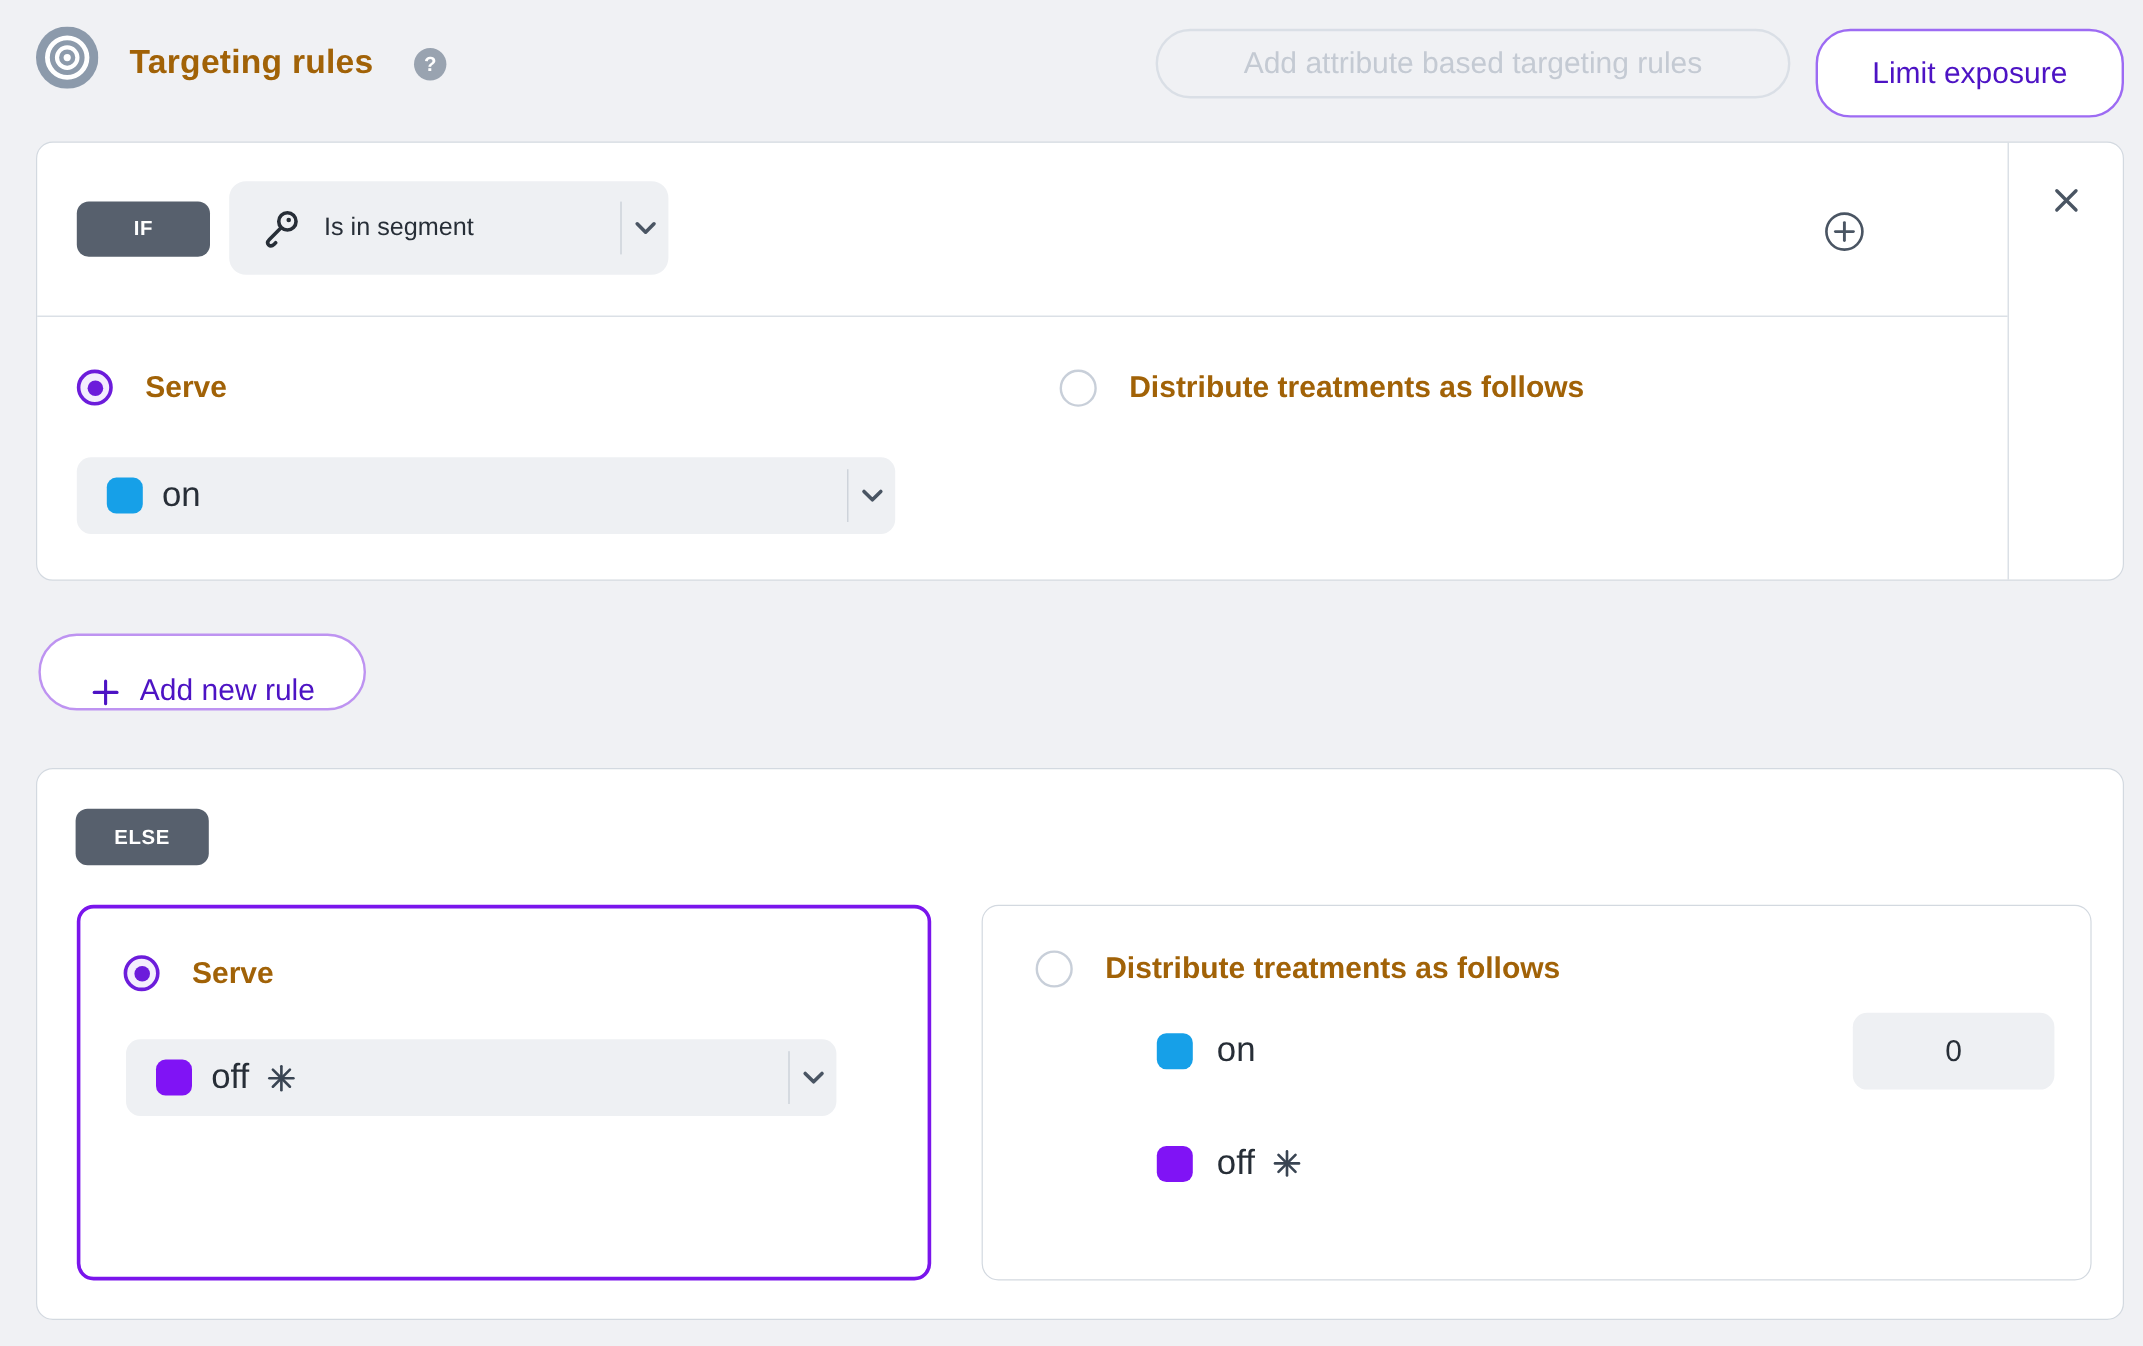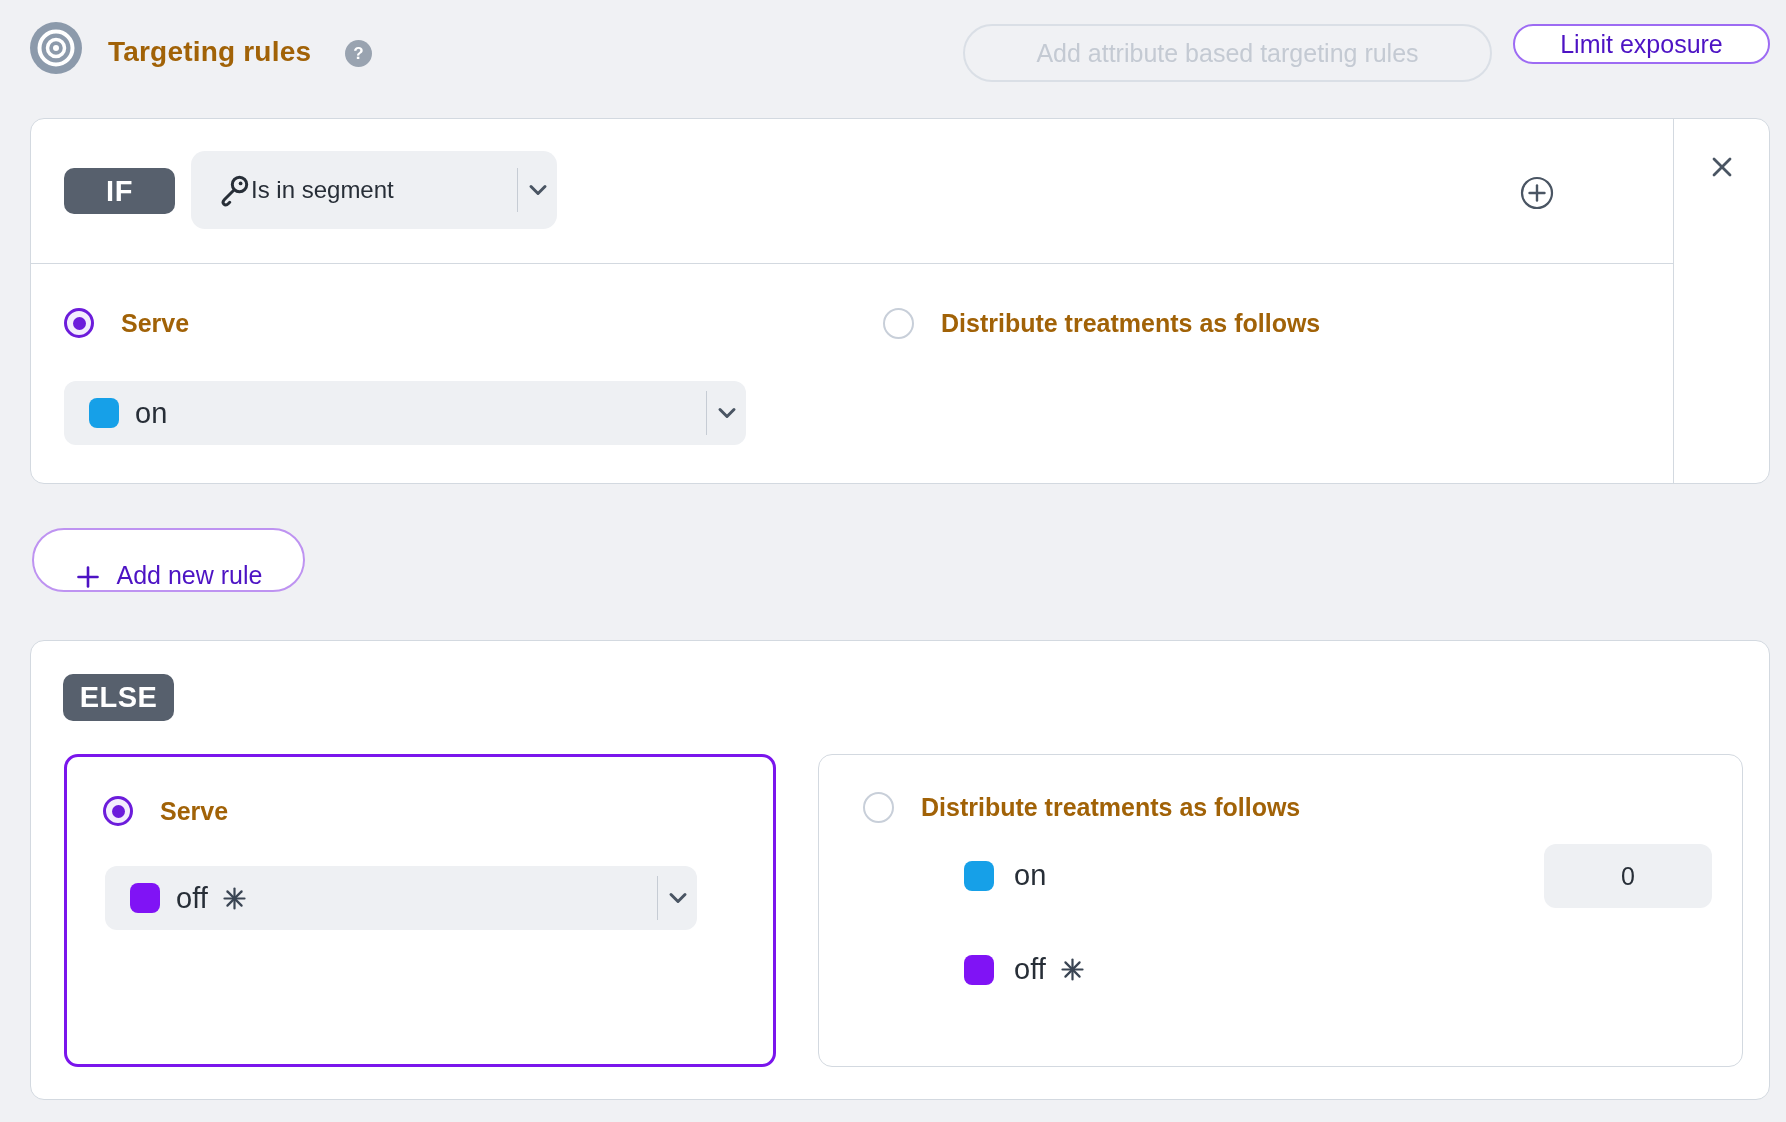--- a/index.html
+++ b/index.html
@@ -24,21 +24,21 @@
     background: #99A3B0; color: #fff; font-size: 17px; font-weight: bold;
     display: flex; align-items: center; justify-content: center;
   }
   .btn-attr {
     left: 963px; top: 24px; width: 529px; height: 58px; border-radius: 29px;
     border: 2px solid #DADFE6; color: #C4CAD3; font-size: 25px;
     display: flex; align-items: center; justify-content: center;
     background: transparent; cursor: default;
   }
   .btn-limit {
-    left: 1513px; top: 24px; width: 257px; height: 40px; border-radius: 29px;
+    left: 1513px; top: 24px; width: 257px; height: 74px; border-radius: 29px;
     border: 2px solid #9D6BF3; background: #FFFFFF; color: #4D13C4; font-size: 25px;
     display: flex; align-items: center; justify-content: center; cursor: pointer;
   }
 
   
   .card {
     background: #fff; border: 1.5px solid #D3D9E0; border-radius: 14px;
   }
   .card-if { left: 30px; top: 118px; width: 1740px; height: 366px; }
   .card-else { left: 30px; top: 640px; width: 1740px; height: 460px; }
@@ -47,32 +47,32 @@
     right: 0; top: 0; width: 96px; height: 100%;
     border-left: 1.5px solid #D3D9E0;
   }
   .if-hdivider {
     left: 0; top: 144px; width: 1642px; height: 0; border-top: 1.5px solid #D3D9E0;
   }
   .close-x { left: 34px; top: 34px; width: 28px; height: 28px; cursor: pointer; }
 
   .kw-badge {
     background: #57606D; color: #fff; border-radius: 10px;
-    font-weight: bold; font-size: 29px; letter-spacing: 0.5px;
+    font-weight: bold; font-size: 17px; letter-spacing: 0.5px;
     display: flex; align-items: center; justify-content: center;
   }
   .kw-if { left: 33px; top: 49px; width: 111px; height: 46px; }
   .kw-else { left: 32px; top: 33px; width: 111px; height: 47px; }
 
   .field {
     background: #EEF0F3; border-radius: 14px;
     display: flex; align-items: center;
   }
   .matcher-dd { left: 160px; top: 32px; width: 366px; height: 78px; padding-left: 26px; }
-  .matcher-dd .lbl { font-size: 24px; color: #272E37; margin-left: 0; }
+  .matcher-dd .lbl { font-size: 21px; color: #272E37; margin-left: 19px; }
   .value-field { left: 542px; top: 32px; width: 920px; height: 78px; padding-left: 22px; }
   .value-field .lbl { font-size: 25px; color: #272E37; }
 
   .vdiv { width: 1.5px; height: 44px; background: #C6CCD4; }
   .spacer { flex: 1; }
 
   .plus-circle { left: 1489px; top: 57px; width: 34px; height: 34px; cursor: pointer; }
 
   
   .radio-row { display: flex; align-items: center; gap: 0; }

